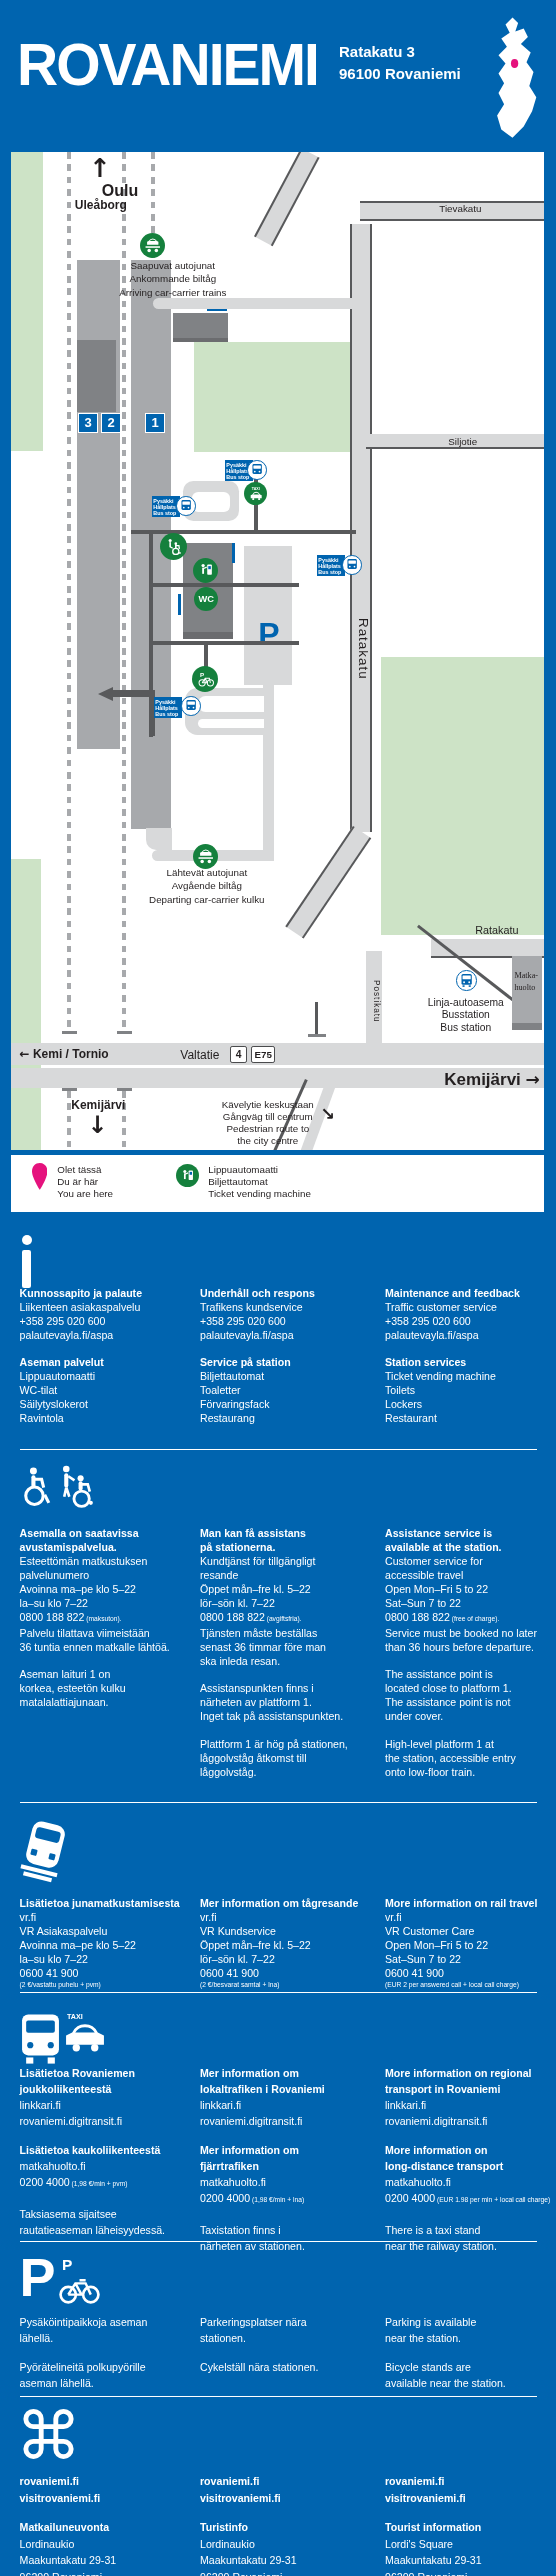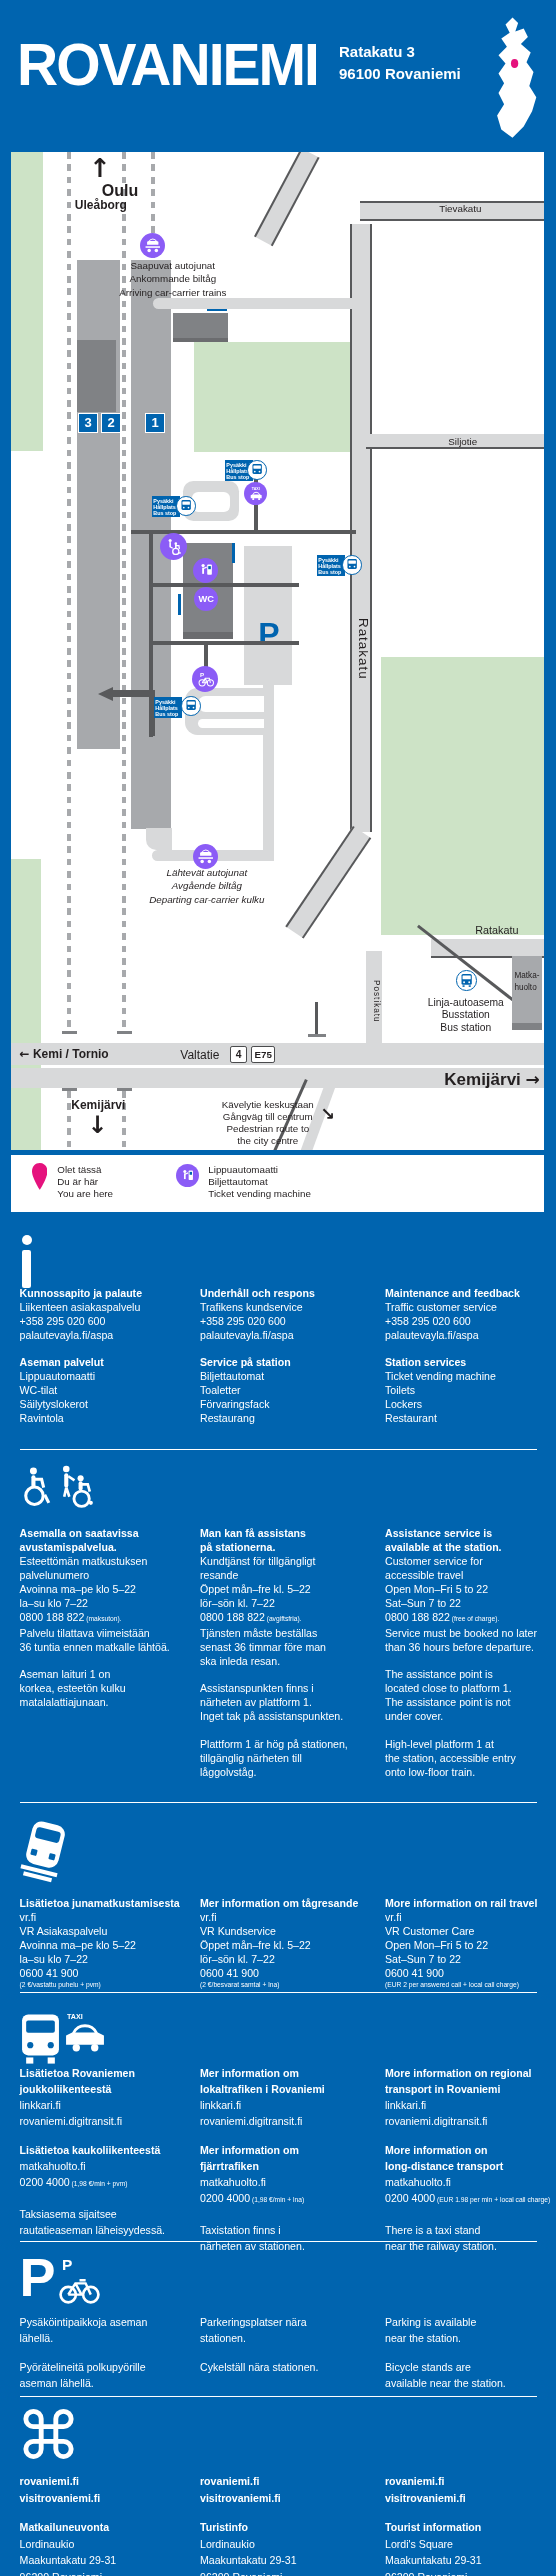--- a/index.html
+++ b/index.html
@@ -18,21 +18,21 @@
   .bldg{background:#808285;}
   .dline{background:#58595B;}
   .mtxt{color:#231F20;font-size:9.8px;line-height:13.4px;}
   .mbold{font-weight:700;}
   .dash{background:repeating-linear-gradient(180deg,#A7A9AC 0 6.7px,#fff 6.7px 12.4px);}
   .tile{width:19.6px;height:19.6px;background:#0064AF;border:1px solid #fff;box-sizing:border-box;
         color:#fff;font-weight:700;font-size:13px;text-align:center;line-height:17px;}
   .bstop{width:26px;background:#0064AF;color:#fff;font-size:5.4px;line-height:6px;
          font-weight:700;padding:1.5px 1px;text-align:left;}
   .icon{border-radius:50%;display:flex;align-items:center;justify-content:center;}
-  .icon.blue{background:#8b5cf6;}
+  .icon.blue{background:#15803d;}
   .icon.white{background:#fff;border:1.5px solid #0064AF;box-sizing:border-box;}
   .vlabel{writing-mode:vertical-rl;letter-spacing:1px;}
   .shield{background:#fff;border:1px solid #4A4B4D;border-radius:2.1px;color:#231F20;
           font-weight:700;text-align:center;box-sizing:border-box;}
   .arrow{color:#231F20;font-family:"DejaVu Sans",sans-serif;font-weight:700;}
   .bracket{background:#808285;}
   
   .legend{left:11.3px;top:1155px;width:533px;height:57px;background:#fff;}
   .ltxt{color:#231F20;font-size:9.8px;line-height:12px;}
   
@@ -154,21 +154,21 @@
   </div>
 
   <div class="a icon blue" style="left:182px;top:692px;width:25px;height:25px;">
     <svg width="17.5" height="15.5" viewBox="0 0 34 30">
         <path fill="#fff" d="M9,6 q3,-5 8,-5 q5,0 8,5 l3,1 v6 h-22 v-6 Z M11,6 h12 q-2,-3 -6,-3 q-4,0 -6,3 Z"></path>
         <rect x="3" y="16" width="28" height="3" fill="#fff"></rect>
         <circle cx="10" cy="24" r="3.4" fill="#fff"></circle>
         <circle cx="24" cy="24" r="3.4" fill="#fff"></circle>
       </svg>
   </div>
-  <div class="a mtxt" style="left:126px;top:714px;width:139px;text-align:center;font-style:italic;">
+  <div class="a mtxt" style="left:126px;top:714px;width:139px;text-align:center;">
     <div>Lähtevät autojunat</div>
     <div>Avgående biltåg</div>
     <div>Departing car-carrier kulku</div>
   </div>
 
   <div class="a mtxt" style="left:428px;top:50px;">Tievakatu</div>
   <div class="a mtxt" style="left:437px;top:283px;">Siljotie</div>
   <div class="a mtxt vlabel" style="left:345px;top:466px;font-size:13.4px;">Ratakatu</div>
   <div class="a mtxt" style="left:464px;top:772px;font-size:10.8px;">Ratakatu</div>
   <div class="a mtxt vlabel" style="left:358px;top:828px;font-size:8.2px;">Postikatu</div>
@@ -197,21 +197,21 @@
         <circle cx="16" cy="16" r="1.8" fill="#fff"></circle>
         <rect x="3" y="22" width="4" height="3" fill="#0064AF"></rect>
         <rect x="15" y="22" width="4" height="3" fill="#0064AF"></rect>
       </svg>
   </div>
   <div class="a mtxt" style="left:407px;top:845px;width:95px;text-align:center;font-size:10.3px;line-height:12.4px;">
     <div>Linja-autoasema</div>
     <div>Busstation</div>
     <div>Bus station</div>
   </div>
-  <div class="a plat" style="left:501px;top:804px;width:30px;height:67px;border-bottom:7.2px solid #808285;">
+  <div class="a plat" style="left:501px;top:804px;width:30px;height:67px;border-bottom:7.2px solid #808285;font-family:Liberation Serif, serif;">
     <div class="mtxt" style="padding:14.4px 0 0 2.1px;font-size:8.2px;line-height:11.3px;">
       <div>Matka-</div>
       <div>huolto</div>
     </div>
   </div>
 
   <div class="a bstop" style="left:214px;top:308px;">
     <div>Pysäkki</div>
       <div>Hållplats</div>
       <div>Bus stop</div>
@@ -460,21 +460,21 @@
         <div class="line">senast 36 timmar före man</div>
         <div class="line">ska inleda resan.</div>
       </div>
       <div class="block para">
         <div class="line">Assistanspunkten finns i</div>
         <div class="line">närheten av plattform 1.</div>
         <div class="line">Inget tak på assistanspunkten.</div>
       </div>
       <div class="block para">
         <div class="line">Plattform 1 är hög på stationen,</div>
-        <div class="line">tillgänglig närheten till</div>
+        <div class="line">låggolvståg åtkomst till</div>
         <div class="line">låggolvståg.</div>
       </div>
     </div>
     <div class="col c2">
       <div class="block heading">
         <div class="line">Assistance service is</div>
         <div class="line">available at the station.</div>
       </div>
       <div class="block para">
         <div class="line">Customer service for</div>

